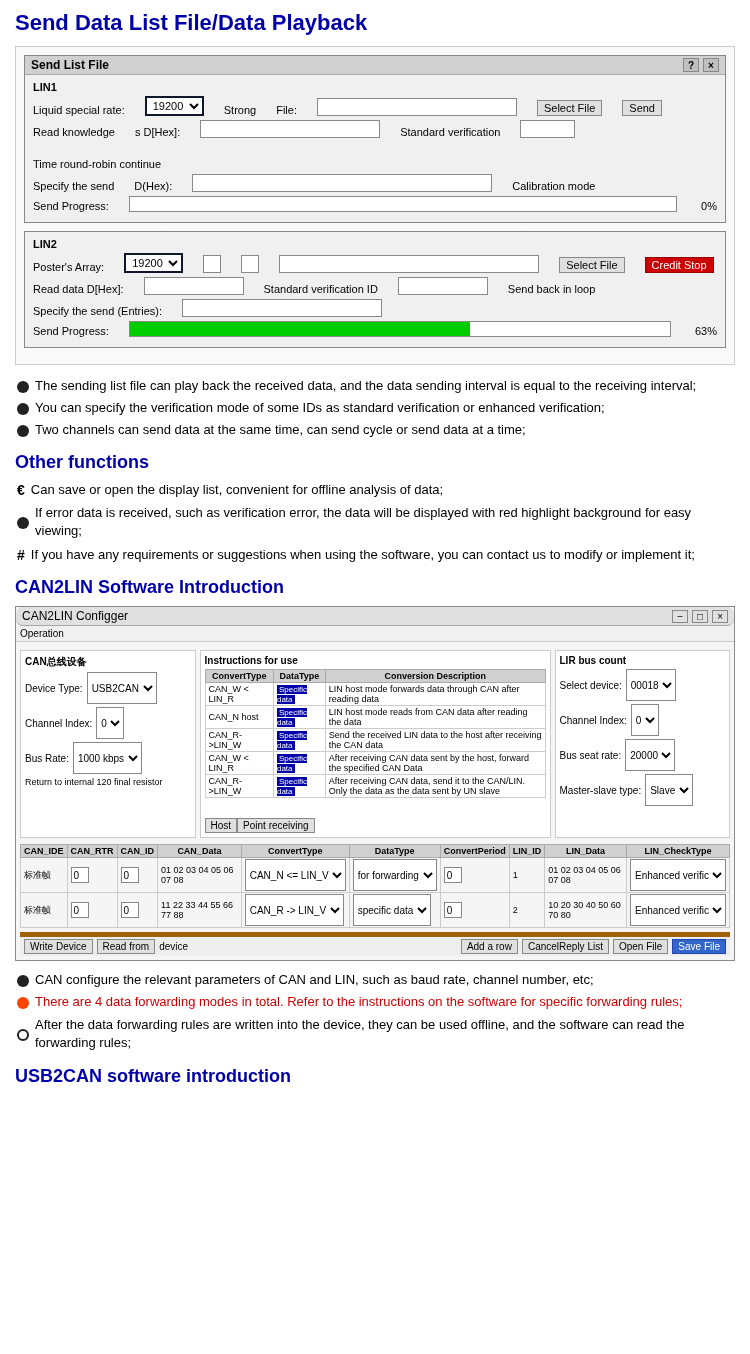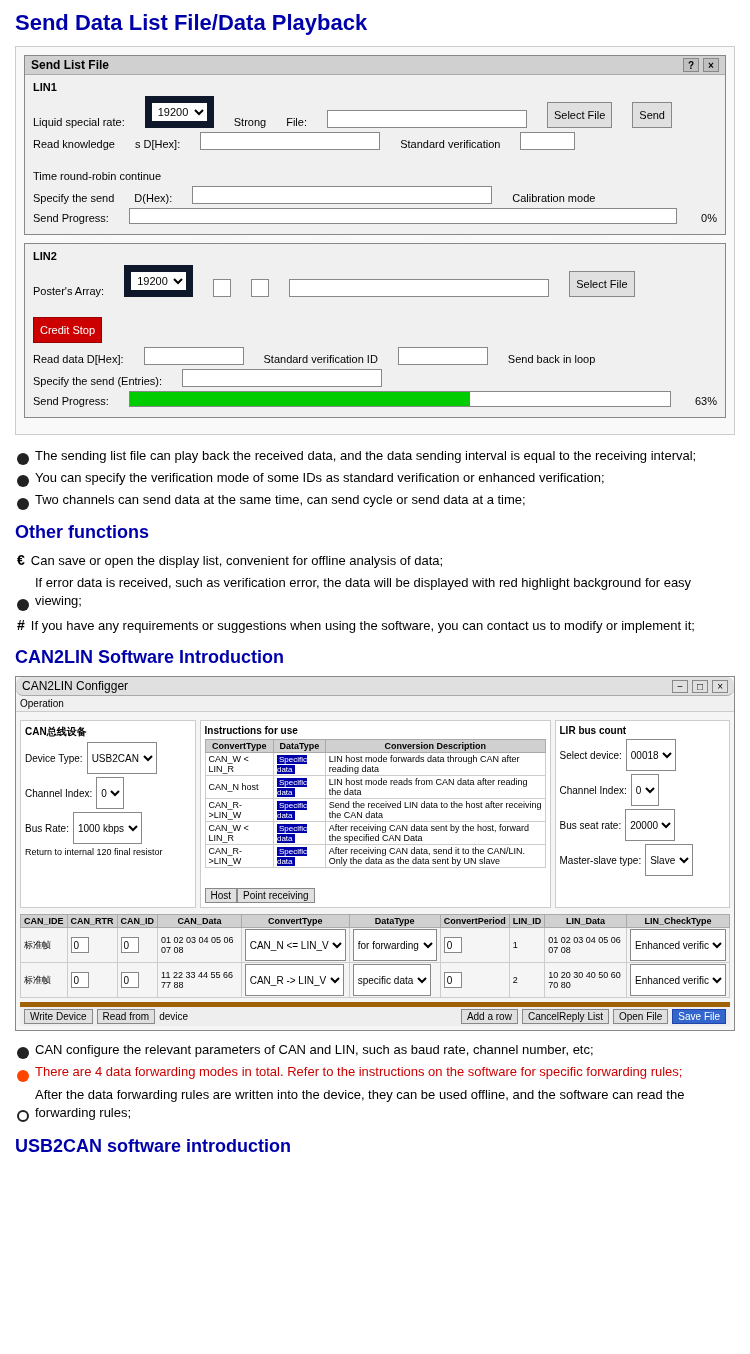--- a/index.html
+++ b/index.html
@@ -93,34 +93,34 @@
       padding: 1px 3px;
       font-size: 11px;
       height: 18px;
     }
     .input-xshort { width: 55px; }
     .btn-sm {
       background: #e0e0e0;
       border: 1px solid #888;
       font-size: 11px;
       padding: 1px 6px;
-      height: 26px;
+      height: 16px;
       cursor: pointer;
       white-space: nowrap;
     }
     .btn-red {
       background: #cc0000;
       color: #fff;
       border: 1px solid #990000;
     }
     .select-sm {
-      border: 7px solid #0f172a;
+      border: 2px solid #0f172a;
       background: #fff;
       font-size: 11px;
-      height: 32px;
+      height: 20px;
       padding: 0 2px;
     }
     .progress-bar-outer {
       border: 1px solid #888;
       background: #fff;
       height: 16px;
       flex: 1;
       min-width: 200px;
     }
     .progress-bar-inner {
@@ -131,21 +131,21 @@
       font-size: 11px;
       margin-left: 4px;
     }
     
     .bullet-list {
       margin: 6px 0;
       padding-left: 2px;
     }
     .bullet-item {
       display: flex;
-      align-items: flex-end;
+      align-items: center;
       margin-bottom: 4px;
       font-size: 13px;
       line-height: 1.4;
     }
     .bullet-dot {
       width: 12px;
       height: 12px;
       border-radius: 50%;
       background: #222;
       margin-right: 6px;

